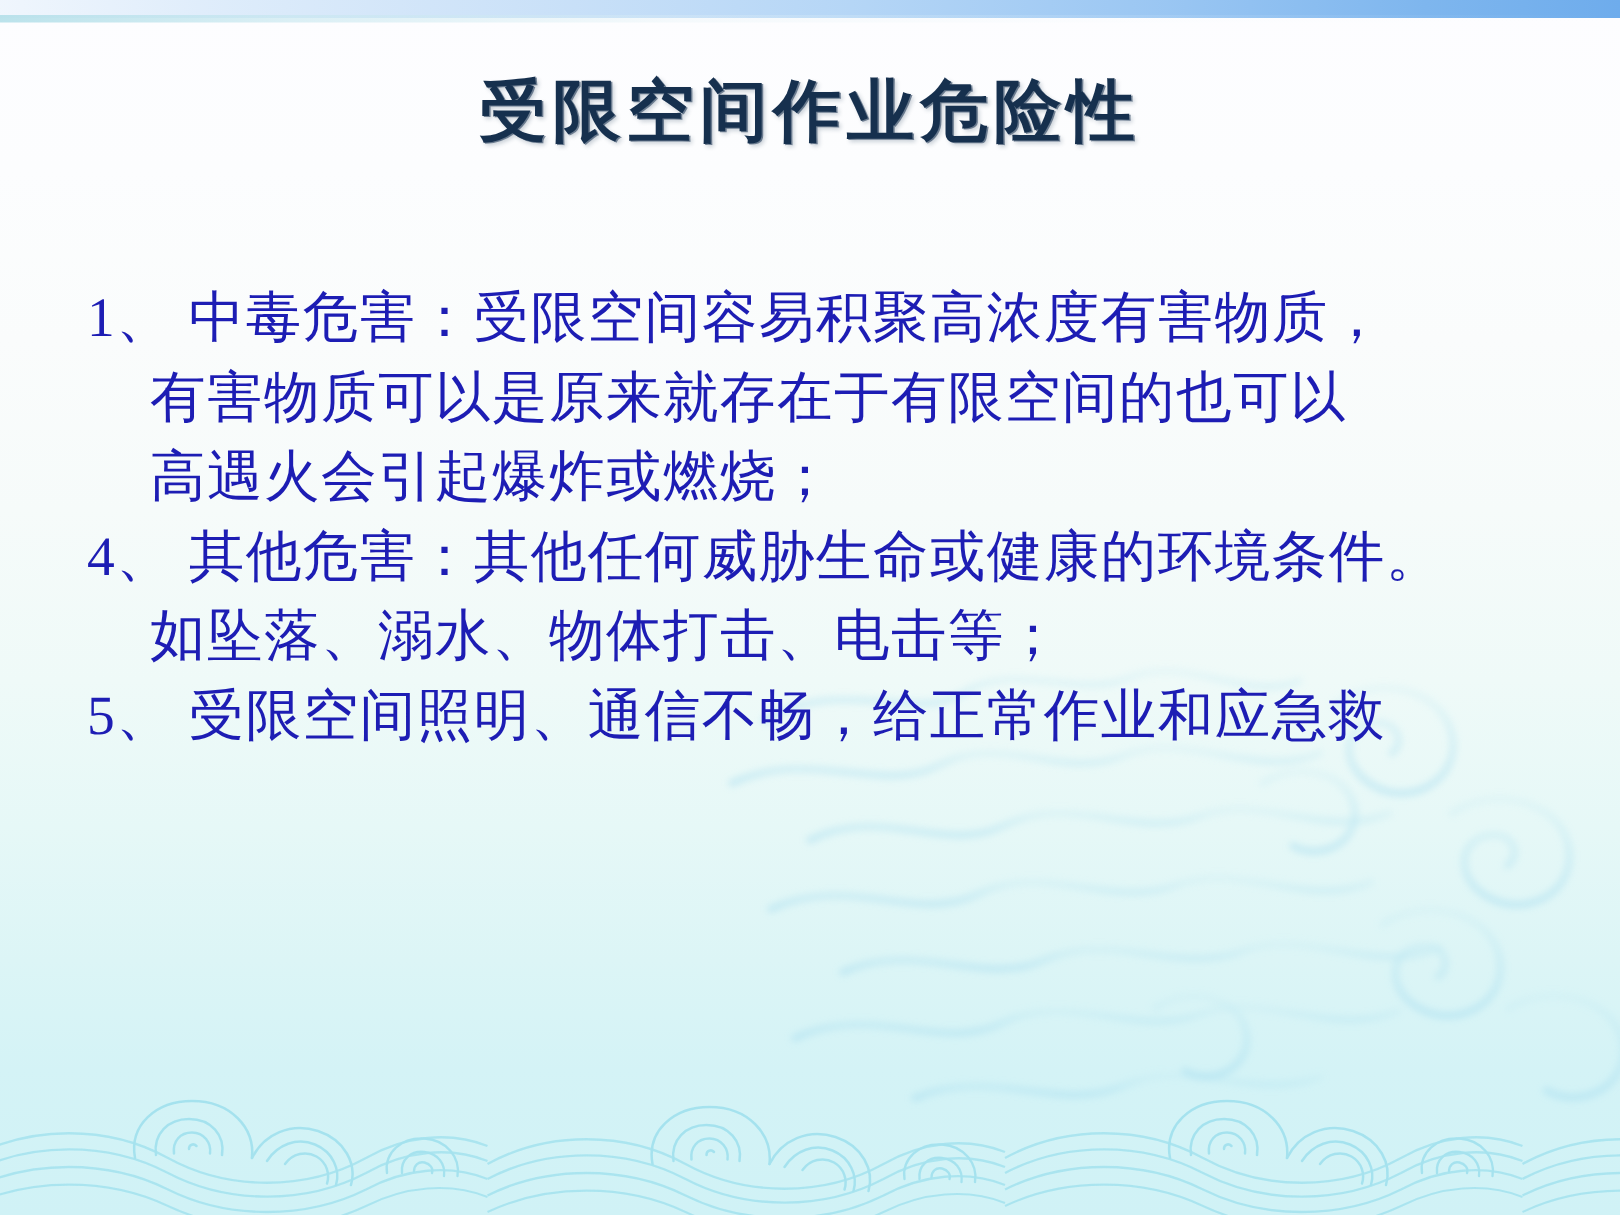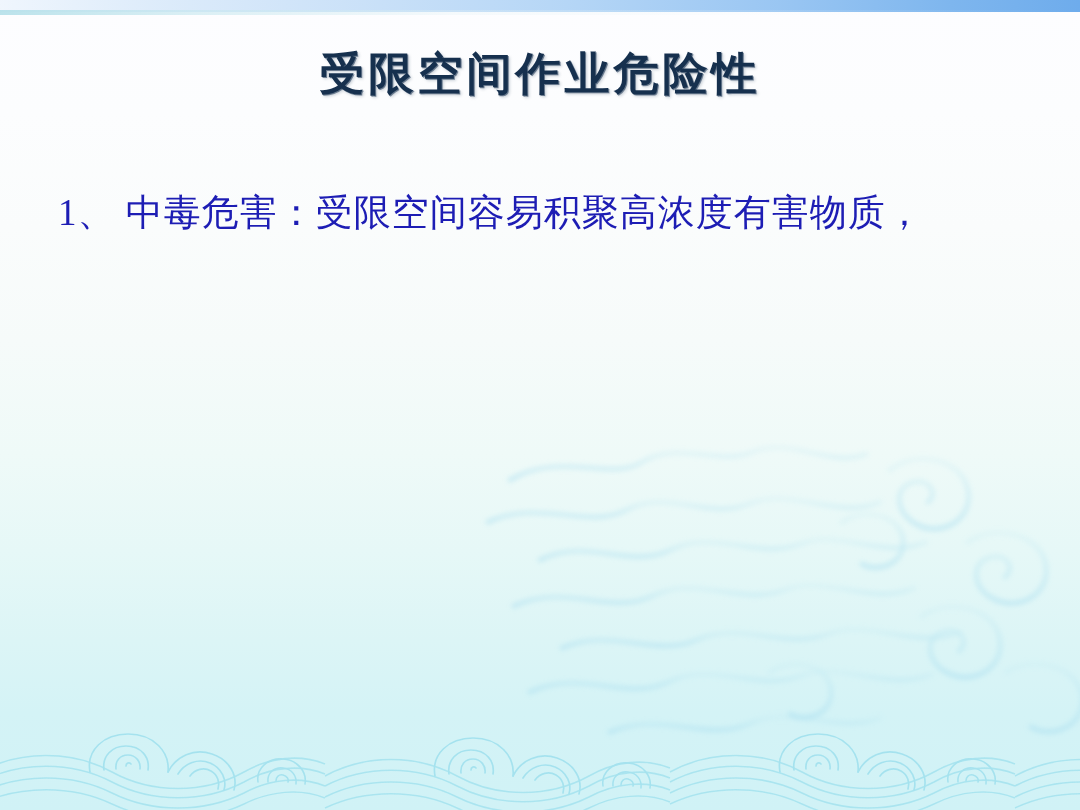--- a/index.html
+++ b/index.html
@@ -192,27 +192,32 @@
       <use href="#waveUnit" x="1015" y="4"></use>
     </g>
   </svg>
 
   <div class="title">受限空间作业危险性</div>
 
   <div class="body-list">
 
     <div class="item">
       <span class="line">1、 中毒危害：受限空间容易积聚高浓度有害物质，</span>
-    </div>
-
-
-    <div class="item">
-    </div>
-
-    <div class="item">
-    </div>
-
-    <div class="item">
+      <span class="line cont">有害物质可以是原来就存在于有限空间的也可以</span>
+    </div>
+
+
+    <div class="item">
+      <span class="line cont">高遇火会引起爆炸或燃烧；</span>
+    </div>
+
+    <div class="item">
+      <span class="line">4、 其他危害：其他任何威胁生命或健康的环境条件。</span>
+      <span class="line cont">如坠落、溺水、物体打击、电击等；</span>
+    </div>
+
+    <div class="item">
+      <span class="line">5、 受限空间照明、通信不畅，给正常作业和应急救</span>
     </div>
 
   </div>
 
 </div>
 
 </body></html>

